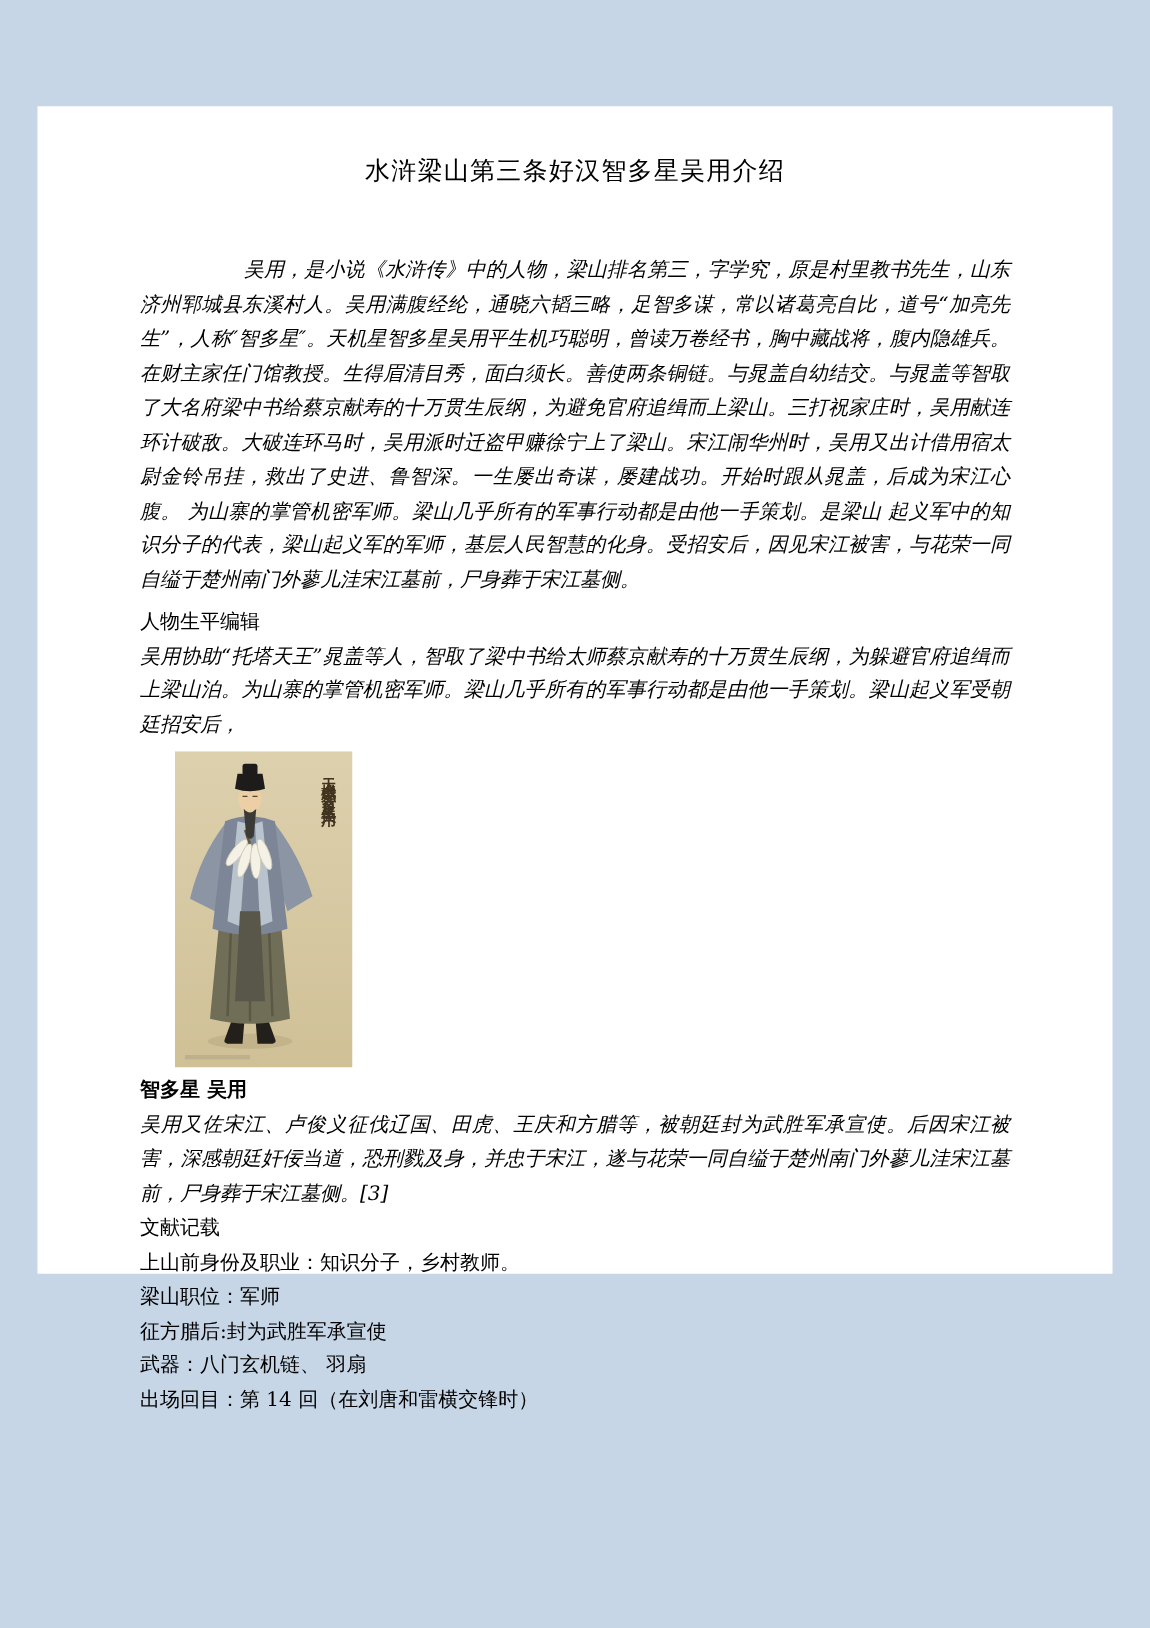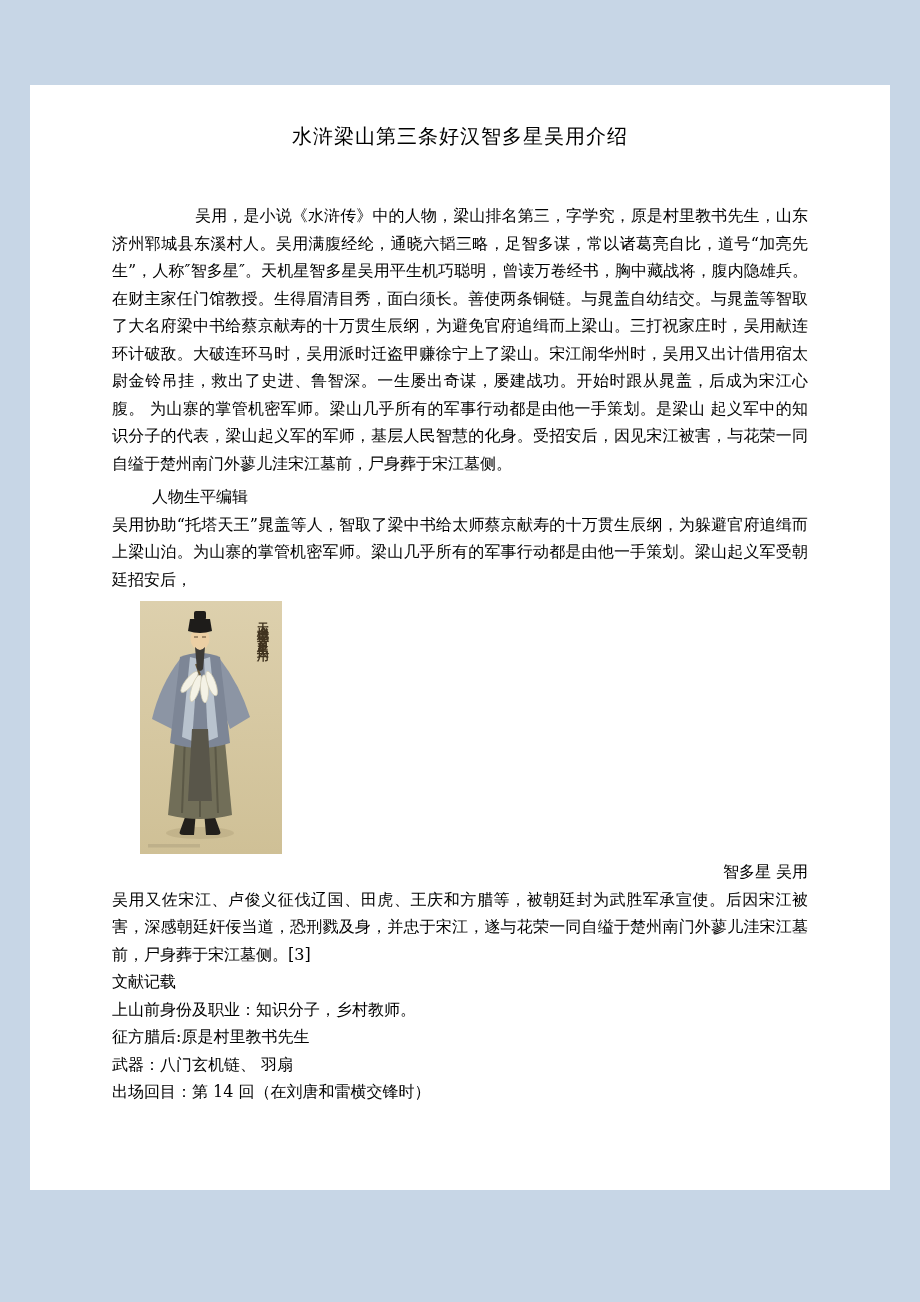--- a/index.html
+++ b/index.html
@@ -5,38 +5,38 @@
   html, body { margin: 0; padding: 0; }
   body {
     width: 920px; height: 1302px;
     background: #c7d6e6;
     font-family: "DejaVu Serif", "Liberation Serif", serif;
     position: relative; overflow: hidden;
   }
   .viewer { position: absolute; inset: 0; }
   .page {
     position: absolute; left: 30px; top: 85px;
-    width: 860px; height: 1105px;
+    width: 860px; height: 934px;
     background: #ffffff;
     padding: 38px 82px 0 82px;
     box-sizing: border-box;
     color: #000000;
   }
   .title {
     font-size: 20px; font-weight: 400; text-align: center;
     margin: 0 0 52px 0; letter-spacing: 1px; line-height: 27px;
   }
   .para {
     font-size: 16px; line-height: 27.5px; text-align: justify;
-    margin: 0; word-break: break-all;
+    margin: 0; word-break: break-all; font-style: italic;
   }
   .indent { text-indent: 83px; }
   .line { font-size: 16px; line-height: 27.5px; margin: 0; }
-  .gap { margin-top: 6px; margin-left: 40px; }
-  .caption { font-weight: 400; text-align: right; }
+  .gap { margin-top: 6px; }
+  .caption { font-weight: 700; }
   .portrait {
     margin: 8px 0 4px 28px; width: 142px; height: 253px;
     position: relative; display: block;
   }
   .portrait svg { display: block; }
   .calligraphy {
     position: absolute; top: 12px; right: 12px;
     writing-mode: vertical-rl;
     font-size: 12px; letter-spacing: 4px; line-height: 14px;
     color: #40331f; font-weight: 700;
@@ -91,18 +91,19 @@
       </svg>
       <div class="calligraphy">天機星智多星吳用</div>
     </figure>
 
     <p class="line caption">智多星 吴用</p>
 
     <p class="para">吴用又佐宋江、卢俊义征伐辽国、田虎、王庆和方腊等，被朝廷封为武胜军承宣使。后因宋江被害，深感朝廷奸佞当道，恐刑戮及身，并忠于宋江，遂与花荣一同自缢于楚州南门外蓼儿洼宋江墓前，尸身葬于宋江墓侧。[3]</p>
 
     <p class="line">文献记载</p>
     <p class="line">上山前身份及职业：知识分子，乡村教师。</p>
-    <p class="line">征方腊后:原是村里教书先生</p>
+    <p class="line">梁山职位：军师</p>
+    <p class="line">征方腊后:封为武胜军承宣使</p>
     <p class="line">武器：八门玄机链、 羽扇</p>
     <p class="line">出场回目：第 14 回（在刘唐和雷横交锋时）</p>
 
   </div>
 </div>
 
 </body></html>

